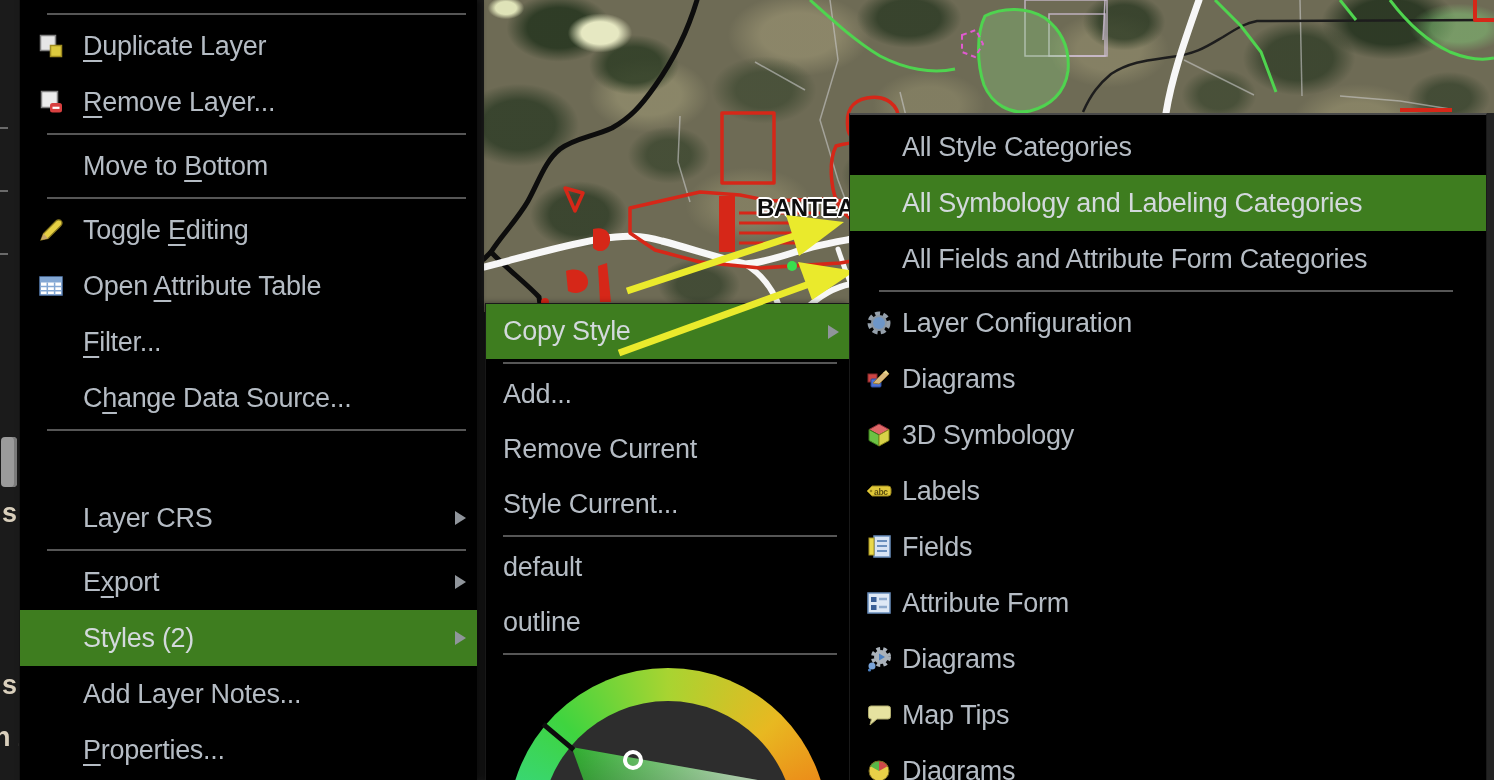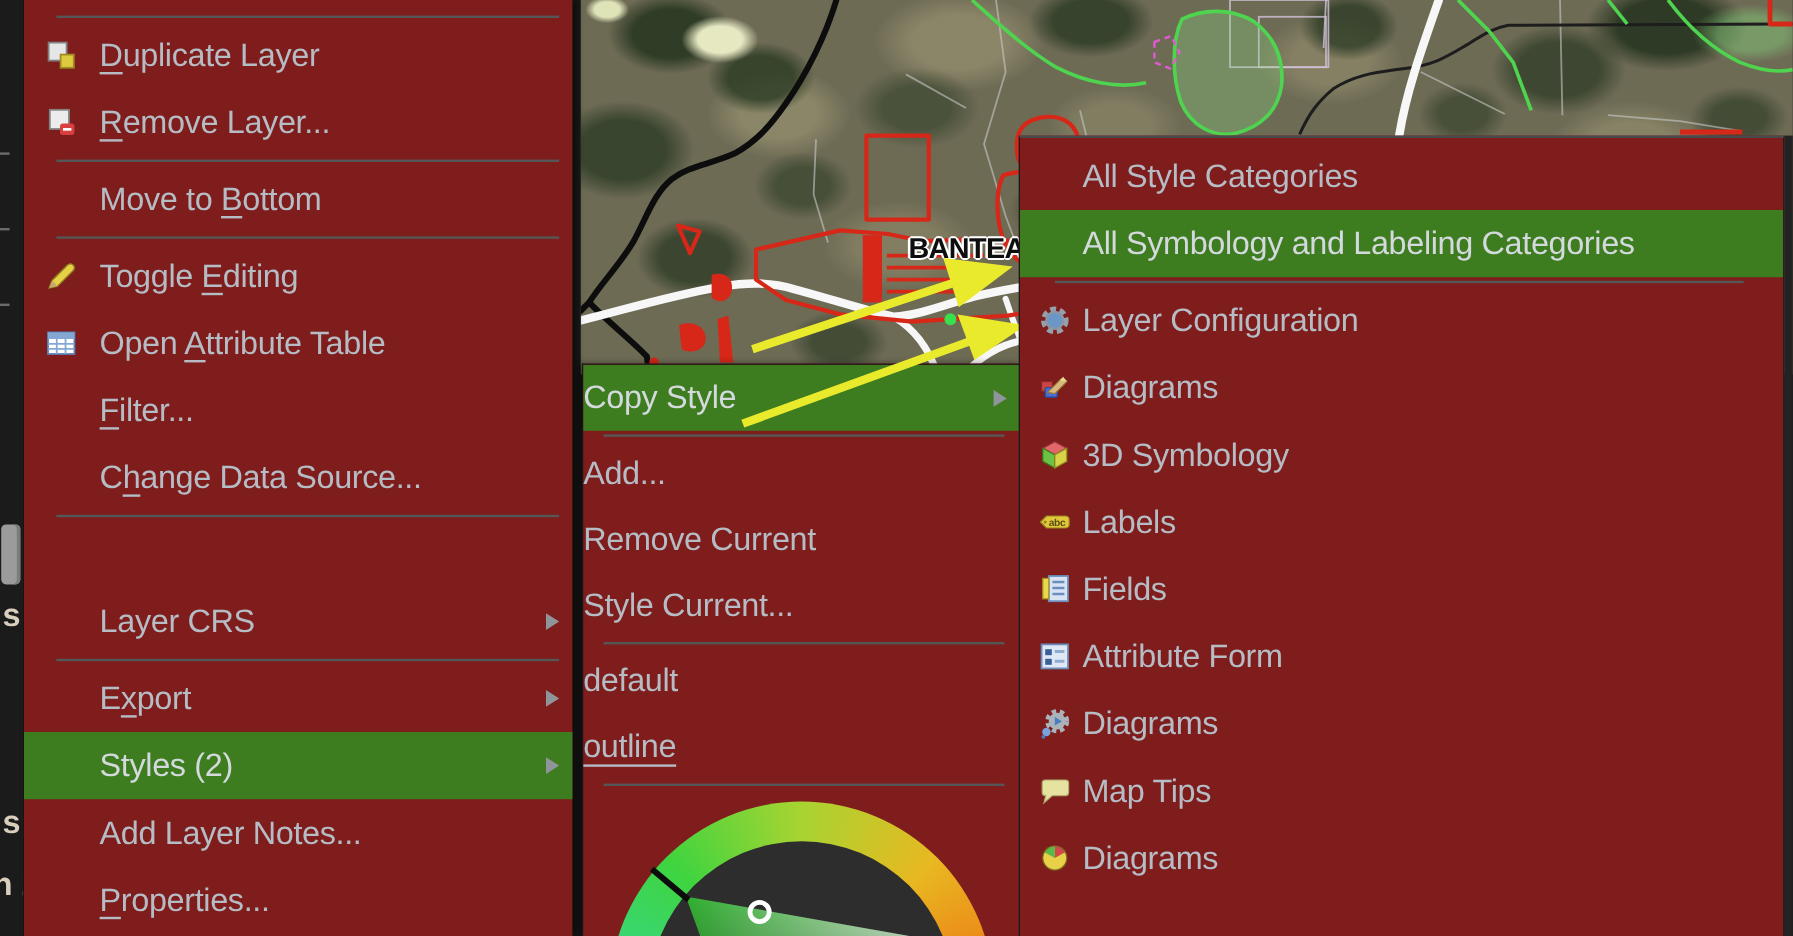--- a/index.html
+++ b/index.html
@@ -36,37 +36,37 @@
   #map svg{position:absolute;left:0;top:0;}
   #banteay{left:273px;top:194px;font-size:24px;font-weight:bold;letter-spacing:-.5px;color:#0e0e0e;
     text-shadow:-2px 0 0 #fff,2px 0 0 #fff,0 -2px 0 #fff,0 2px 0 #fff,-1px -1px 0 #fff,1px 1px 0 #fff,-1px 1px 0 #fff,1px -1px 0 #fff;}
   
   #strip{left:0;top:0;width:19px;height:780px;background:#1b1b1b;z-index:5;overflow:hidden;color:#d9cfbc;
     font-weight:bold;font-size:27px;}
   #strip .frag{position:absolute;left:2px;white-space:nowrap;}
   #strip .btnfrag{position:absolute;left:1px;top:437px;width:16px;height:50px;background:#9b9b9b;border-radius:4px;box-shadow:inset -3px 0 0 #7c7c7c;}
   #strip .dash{position:absolute;left:0;width:8px;height:2px;background:#6a6a6a;}
   
-  .menu{position:absolute;background:#7f1d1d;color:#b5bcc4;font-size:27px;letter-spacing:-.3px;}
+  .menu{position:absolute;background:#000000;color:#b5bcc4;font-size:27px;letter-spacing:-.3px;}
   .row{display:flex;align-items:center;height:56px;position:relative;}
   .row.hl{background:#3e7d1f;color:#d3d9dc;}
   .lbl{white-space:nowrap;}
   .mn{text-decoration:underline;text-decoration-thickness:2px;text-underline-offset:5px;}
-  .ustyle .lbl{text-decoration:underline;text-decoration-thickness:2px;text-underline-offset:6px;}
+  .ustyle .lbl{text-decoration-thickness:2px;text-underline-offset:6px;}
   .sub{margin-left:auto;margin-right:11px;width:0;height:0;border-left:11px solid #90959b;
     border-top:7px solid transparent;border-bottom:7px solid transparent;}
   .sep{height:2px;background:#565656;}
   .ico{width:26px;height:26px;flex:none;}
   #menuL{left:19px;top:0;width:458px;height:780px;z-index:30;border-left:1px solid #141414;
     box-shadow:4px 0 6px rgba(0,0,0,.5);padding-top:10px;box-sizing:border-box;}
   #menuL .sep{margin:3px 11px 3px 27px;}
   #menuL .ico{margin:0 19px 0 18px;}
   #menuM{left:485px;top:303px;width:366px;height:477px;z-index:20;border:1px solid #191919;border-bottom:none;
     box-shadow:-3px 0 6px rgba(0,0,0,.45);box-sizing:border-box;overflow:hidden;}
-  #menuM .row{height:55px;}
+  #menuM .row{height:55px;padding-left:17px;}
   #menuM .sep{margin:3px 13px 3px 17px;}
   #menuR{left:849px;top:113px;width:638px;height:769px;z-index:50;border:1px solid #191919;border-top:2px solid #4a4a4a;
     padding-top:4px;box-sizing:border-box;overflow:hidden;}
   #menuR .sep{margin:3px 33px 3px 29px;}
   #menuR .ico{margin:0 10px 0 16px;}
   #rsliver{left:1487px;top:113px;width:7px;height:667px;background:#232323;z-index:50;}
   
   #wheel{position:absolute;left:22px;top:364px;width:320px;height:320px;border-radius:50%;
     background:conic-gradient(from -90deg,#35d890 0%,#3fd43f 12.5%,#a8d431 25%,#e8b821 37.5%,#ee7214 50%,#e84a1a 57%,#c22a6a 68%,#7a3ad0 80%,#2a8ad0 90%,#35d890 100%);}
   #wheel .hole{position:absolute;left:33px;top:33px;width:254px;height:254px;border-radius:50%;background:#2d2d2d;}
@@ -283,20 +283,24 @@
 
 <div id="menuR" class="menu">
   <div class="row">
     <span class="ico"></span>
     <span class="lbl">All Style Categories</span>
   </div>
   <div class="row hl">
     <span class="ico"></span>
     <span class="lbl">All Symbology and Labeling Categories</span>
   </div>
+  <div class="row">
+    <span class="ico"></span>
+    <span class="lbl">All Fields and Attribute Form Categories</span>
+  </div>
   <div class="sep"></div>
   <div class="row">
     <span class="ico"><svg width="26" height="26" viewBox="0 0 26 26">
           <circle cx="13" cy="13" r="9" fill="none" stroke="#95a0ab" stroke-width="5" stroke-dasharray="4.7 3"></circle>
           <circle cx="13" cy="13" r="8" fill="#8b97a3"></circle>
           <circle cx="13" cy="13" r="6" fill="#6d96c8"></circle>
         </svg></span>
     <span class="lbl">Layer Configuration</span>
   </div>
   <div class="row">

